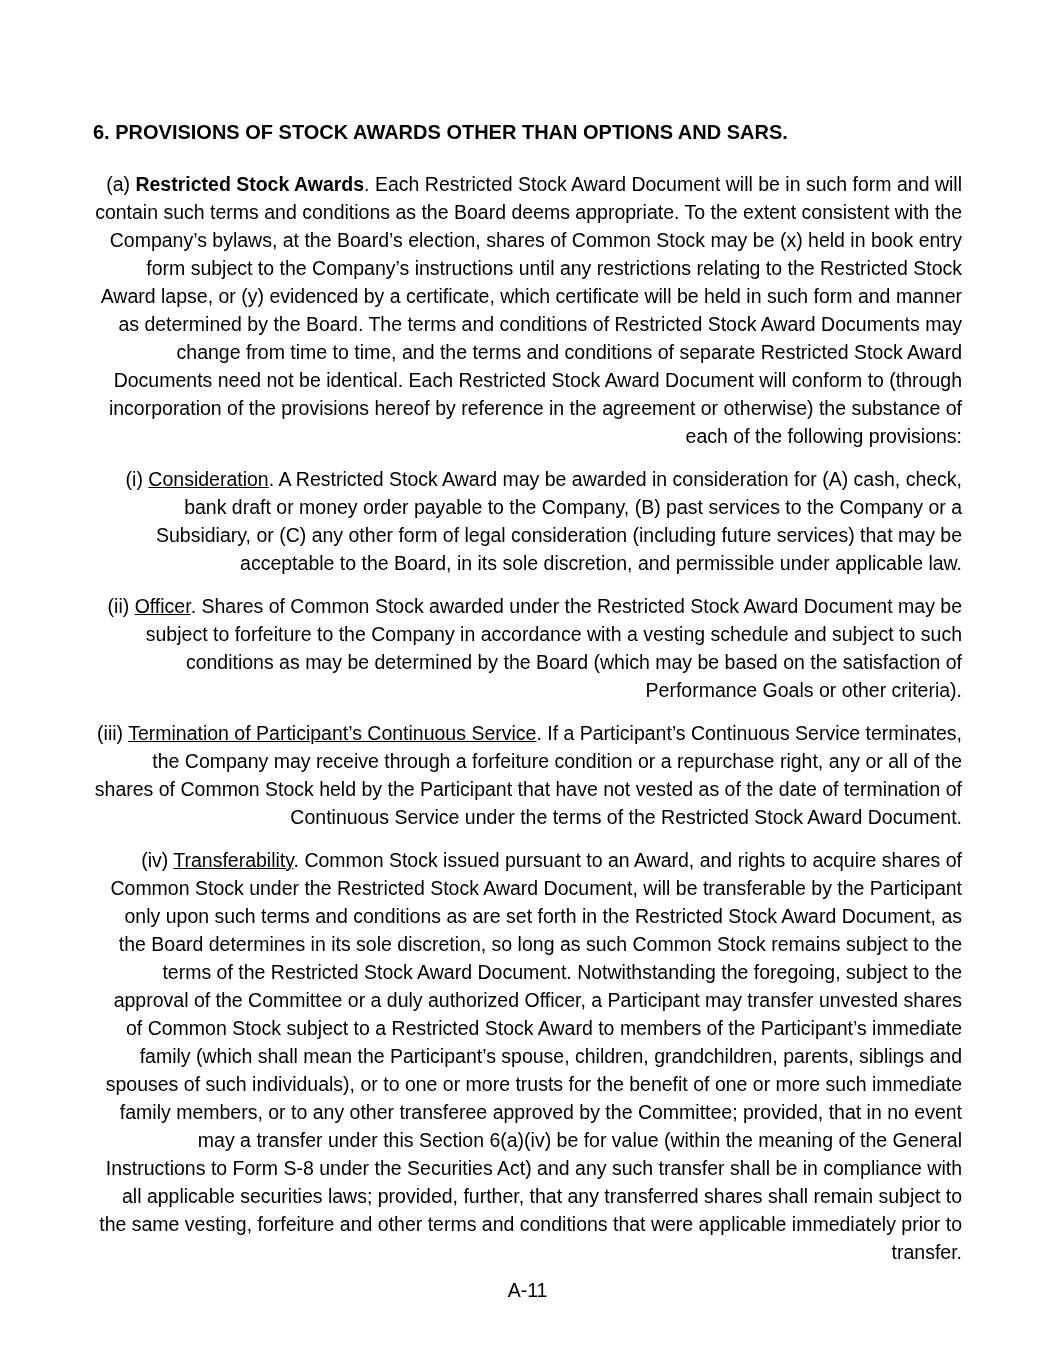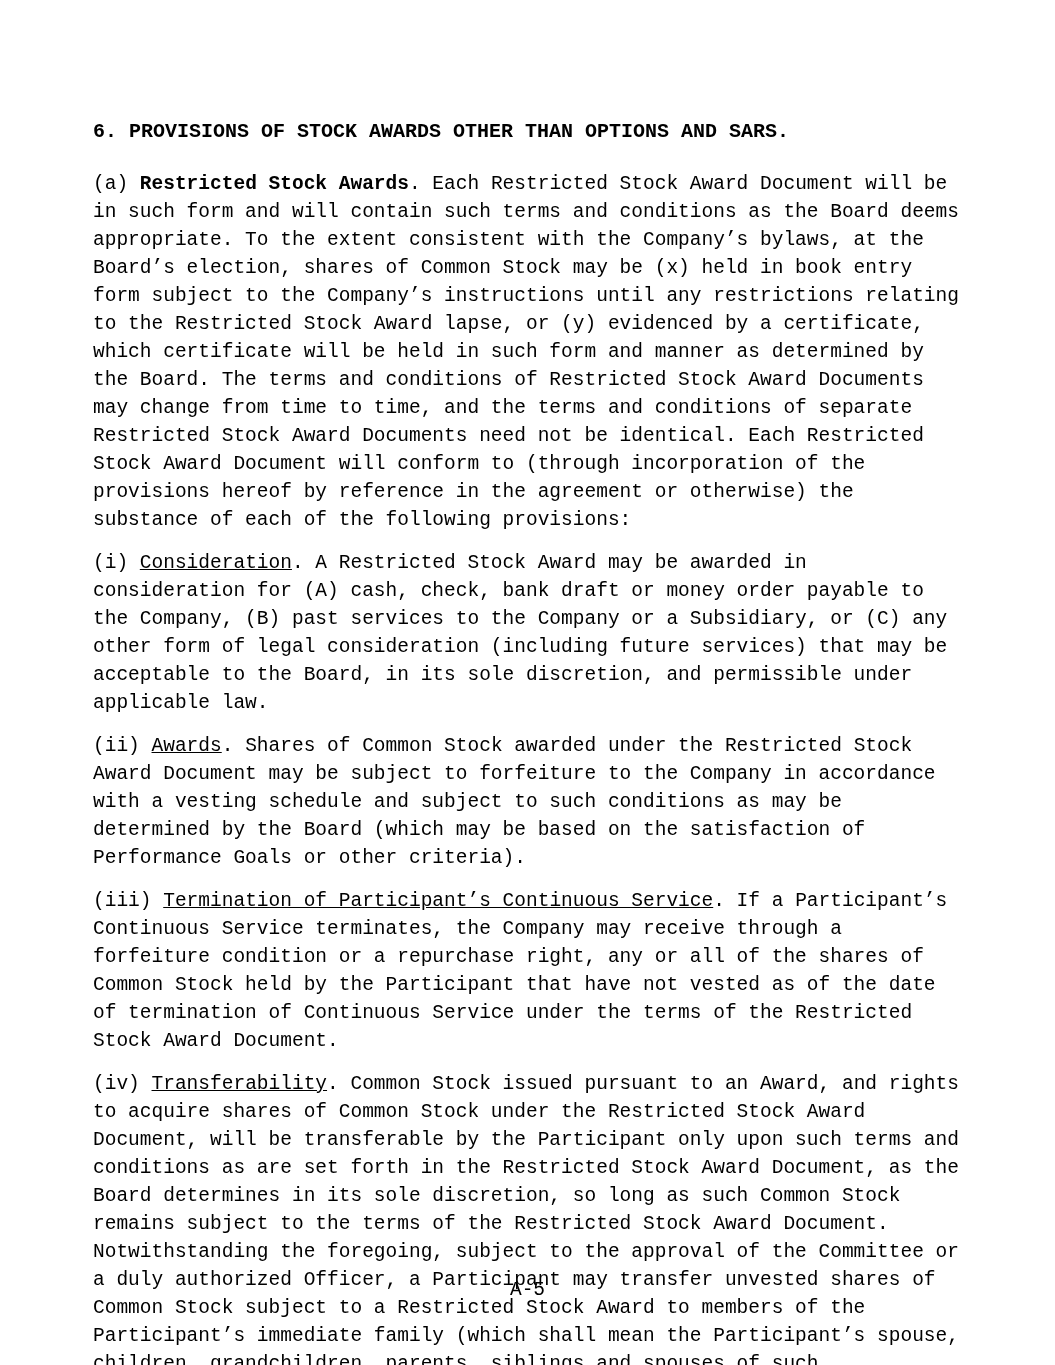--- a/index.html
+++ b/index.html
@@ -7,34 +7,34 @@
     padding: 0;
     background: #ffffff;
   }
   .page {
     position: relative;
     width: 1055px;
     height: 1365px;
     background: #ffffff;
     box-sizing: border-box;
     padding: 118px 93px 0 93px;
-    font-family: Liberation Mono, monospace;
+    font-family: Liberation Sans, sans-serif;
     color: #000000;
   }
   h1.section-heading {
     font-size: 20px;
     line-height: 28px;
     font-weight: bold;
     margin: 0 0 24px 0;
   }
   p.body-para {
     font-size: 19.5px;
     line-height: 28px;
     margin: 0 0 15px 0;
-    text-align: left;
+    text-align: right;
   }
   .b { font-weight: bold; }
   .u { text-decoration: underline; margin-top: 8px; }
   .page-footer {
     position: absolute;
     left: 0;
     right: 0;
     top: 1276px;
     text-align: center;
     font-size: 19.5px;
@@ -45,21 +45,21 @@
 <body>
 
 <div class="page">
 
   <h1 class="section-heading">6. PROVISIONS OF STOCK AWARDS OTHER THAN OPTIONS AND SARS.</h1>
 
   <p class="body-para"><span>(a) </span><span class="b">Restricted Stock Awards</span><span>. Each Restricted Stock Award Document will be in such form and will contain such terms and conditions as the Board deems appropriate. To the extent consistent with the Company’s bylaws, at the Board’s election, shares of Common Stock may be (x) held in book entry form subject to the Company’s instructions until any restrictions relating to the Restricted Stock Award lapse, or (y) evidenced by a certificate, which certificate will be held in such form and manner as determined by the Board. The terms and conditions of Restricted Stock Award Documents may change from time to time, and the terms and conditions of separate Restricted Stock Award Documents need not be identical. Each Restricted Stock Award Document will conform to (through incorporation of the provisions hereof by reference in the agreement or otherwise) the substance of each of the following provisions:</span></p>
 
   <p class="body-para"><span>(i) </span><span class="u">Consideration</span><span>. A Restricted Stock Award may be awarded in consideration for (A) cash, check, bank draft or money order payable to the Company, (B) past services to the Company or a Subsidiary, or (C) any other form of legal consideration (including future services) that may be acceptable to the Board, in its sole discretion, and permissible under applicable law.</span></p>
 
-  <p class="body-para"><span>(ii) </span><span class="u">Awards</span><span>. Shares of Common Stock awarded under the Restricted Stock Award Document may be subject to forfeiture to the Company in accordance with a vesting schedule and subject to such conditions as may be determined by the Board (which may be based on the satisfaction of Performance Goals or other criteria).</span></p>
+  <p class="body-para"><span>(ii) </span><span class="u">Officer</span><span>. Shares of Common Stock awarded under the Restricted Stock Award Document may be subject to forfeiture to the Company in accordance with a vesting schedule and subject to such conditions as may be determined by the Board (which may be based on the satisfaction of Performance Goals or other criteria).</span></p>
 
   <p class="body-para"><span>(iii) </span><span class="u">Termination of Participant’s Continuous Service</span><span>. If a Participant’s Continuous Service terminates, the Company may receive through a forfeiture condition or a repurchase right, any or all of the shares of Common Stock held by the Participant that have not vested as of the date of termination of Continuous Service under the terms of the Restricted Stock Award Document.</span></p>
 
   <p class="body-para"><span>(iv) </span><span class="u">Transferability</span><span>. Common Stock issued pursuant to an Award, and rights to acquire shares of Common Stock under the Restricted Stock Award Document, will be transferable by the Participant only upon such terms and conditions as are set forth in the Restricted Stock Award Document, as the Board determines in its sole discretion, so long as such Common Stock remains subject to the terms of the Restricted Stock Award Document. Notwithstanding the foregoing, subject to the approval of the Committee or a duly authorized Officer, a Participant may transfer unvested shares of Common Stock subject to a Restricted Stock Award to members of the Participant’s immediate family (which shall mean the Participant’s spouse, children, grandchildren, parents, siblings and spouses of such individuals), or to one or more trusts for the benefit of one or more such immediate family members, or to any other transferee approved by the Committee; provided, that in no event may a transfer under this Section 6(a)(iv) be for value (within the meaning of the General Instructions to Form S-8 under the Securities Act) and any such transfer shall be in compliance with all applicable securities laws; provided, further, that any transferred shares shall remain subject to the same vesting, forfeiture and other terms and conditions that were applicable immediately prior to transfer.</span></p>
 
-  <div class="page-footer">A-5</div>
+  <div class="page-footer">A-11</div>
 
 </div>
 
 </body></html>

